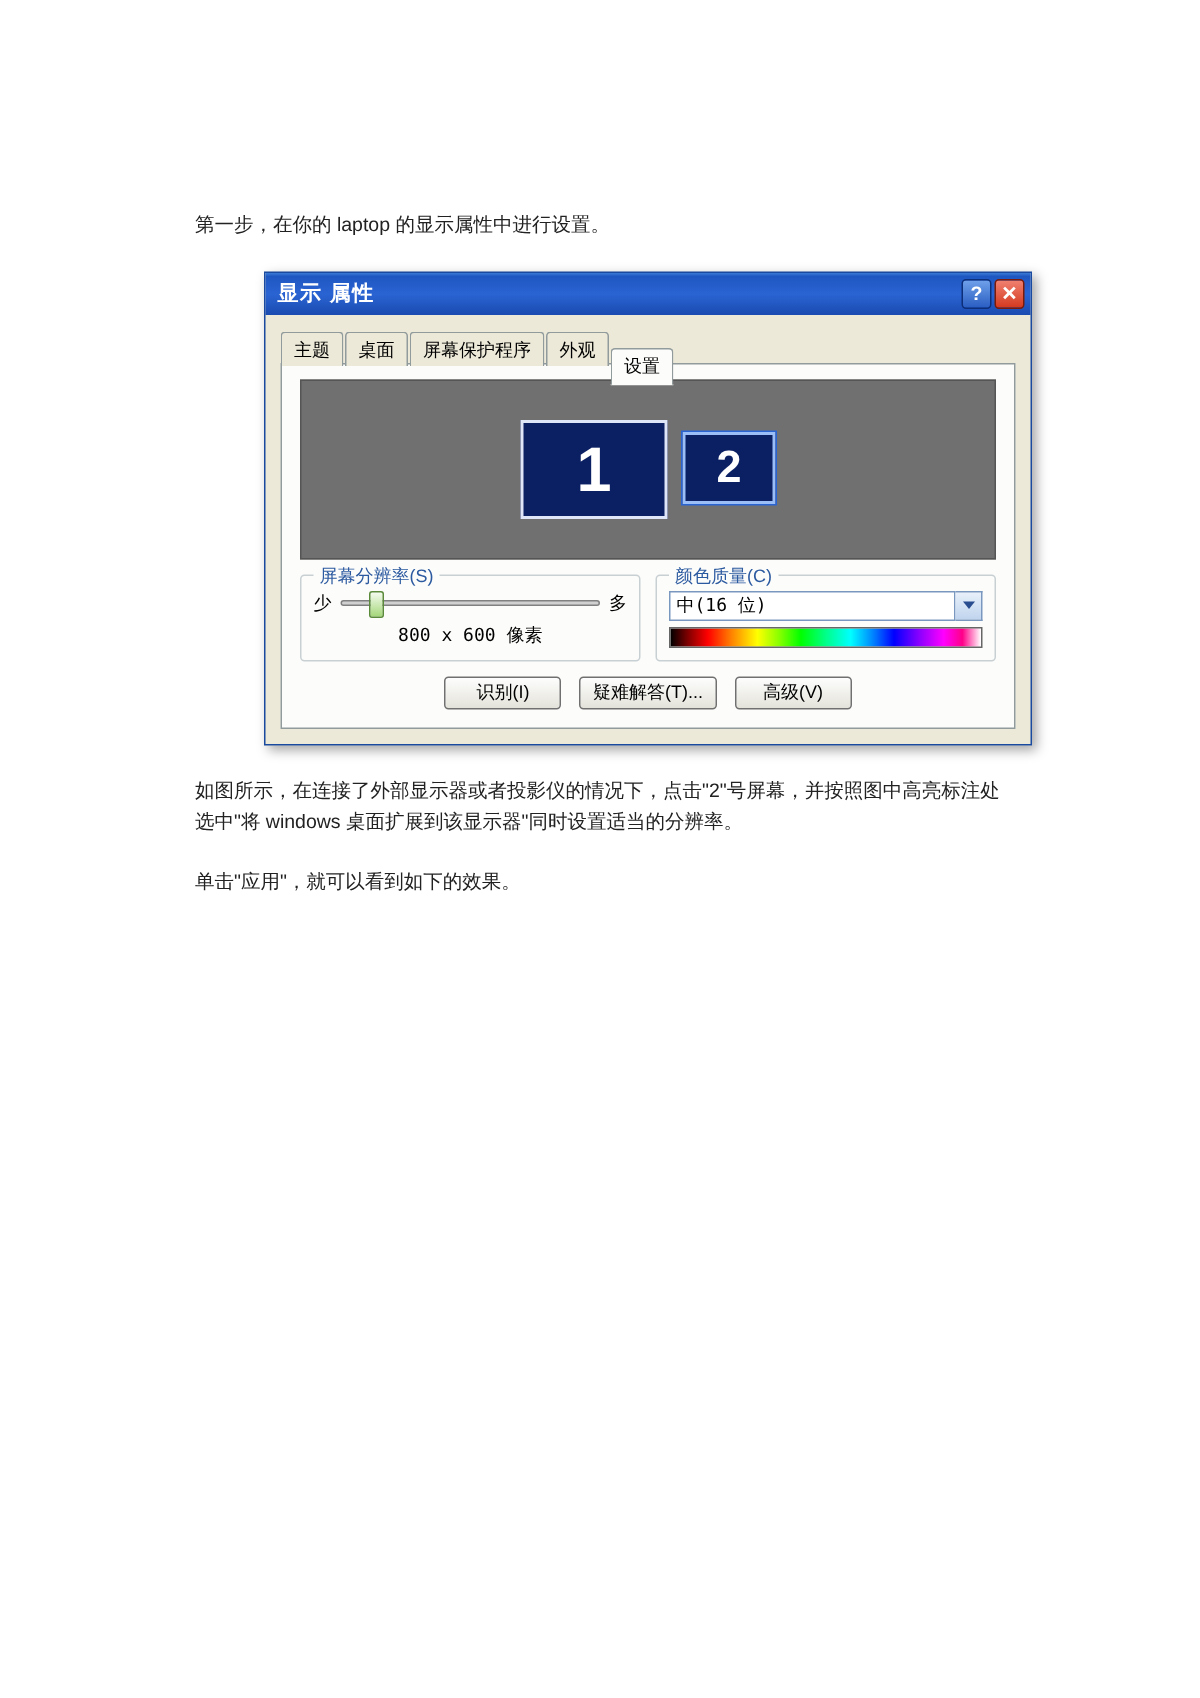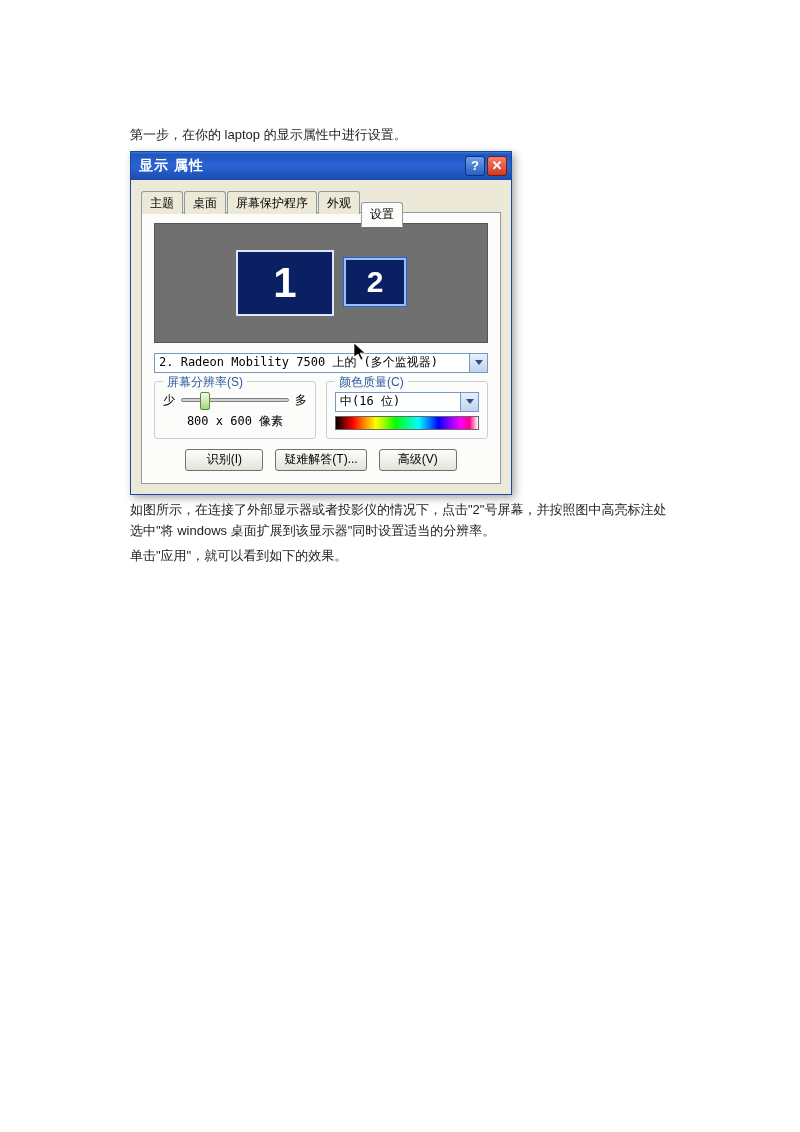--- a/index.html
+++ b/index.html
@@ -10,28 +10,29 @@
     font-family: "Microsoft YaHei", "SimSun", sans-serif;
     width: 800px;
   }
   .page {
     padding: 120px 130px 40px 130px;
   }
   .intro, .outro {
     font-size: 13px;
     line-height: 1.6;
     color: #222;
-    margin: 5px 0;
+    margin: 20px 0;
   }
   
   .dialog-wrap {
     position: relative;
-    width: 382px;
+    width: 512px;
     margin-top: 4px;
     filter: drop-shadow(3px 3px 4px rgba(0,0,0,.35));
+    margin-left: 46px;
   }
   .dialog {
     border: 1px solid #1a4aa0;
     background: #ece9d8;
     font-family: Tahoma, "SimSun", sans-serif;
     font-size: 12px;
     color: #000;
   }
   .titlebar {
     background: linear-gradient(to bottom, #3a7bd5 0%, #1f57c1 8%, #2a64d3 50%, #1a4bb0 100%);
@@ -303,29 +304,20 @@
           <div class="tab active">设置</div>
         </div>
 
         <div class="tabpanel">
 
           <div class="monitor-area">
             <div class="mon m1">1</div>
             <div class="mon m2">2</div>
           </div>
 
-          <div class="select-row">
-            <div class="select">2. Radeon Mobility 7500 上的 (多个监视器)</div>
-            <div class="select-arrow">
-                <div class="tri-down"></div>
-              </div>
-            <svg class="cursor-svg" style="left:200px;top:-10px" width="16" height="20">
-              <polygon points="0,0 0,14 4,11 7,17 9,16 6,10 11,10" fill="#000" stroke="#fff" stroke-width="0.7"></polygon>
-            </svg>
-          </div>
 
           <div class="cols">
             <div class="groupbox">
               <div class="legend">屏幕分辨率(S)</div>
               <div class="slider-row">
                 <span>少</span>
                 <div class="slider-track">
                   <div class="slider-thumb"></div>
                 </div>
                 <span>多</span>

